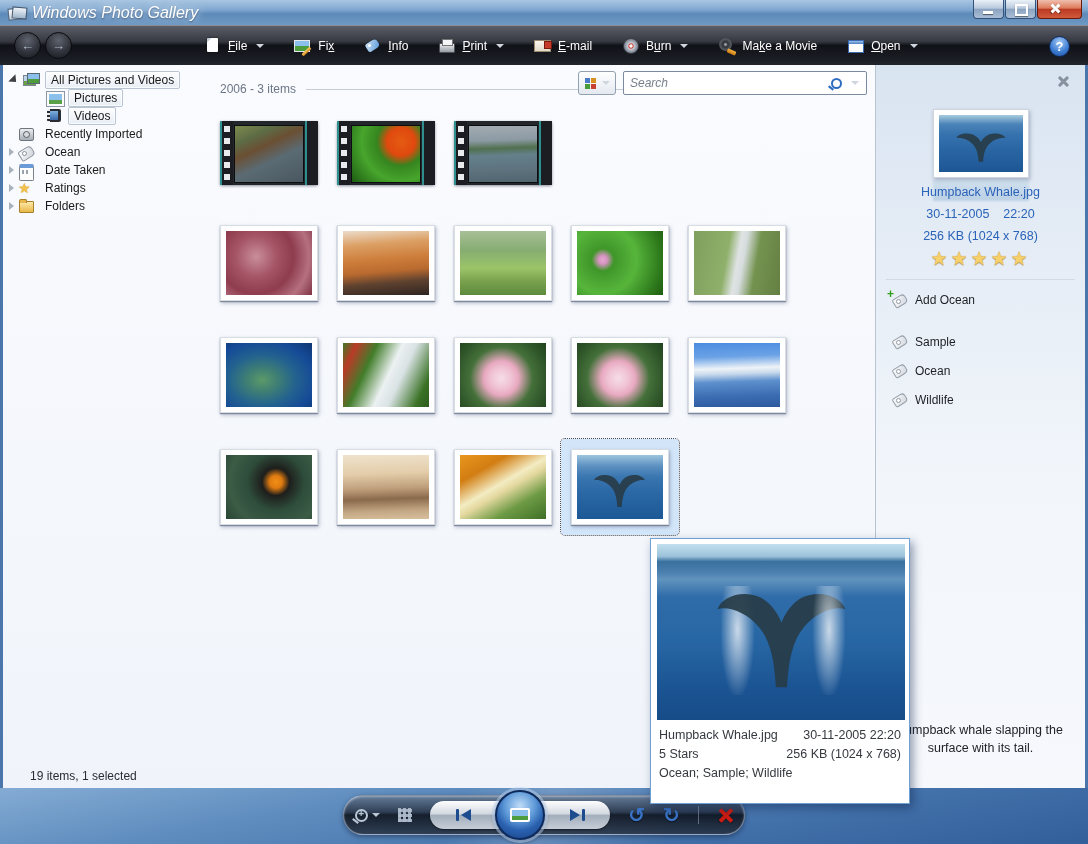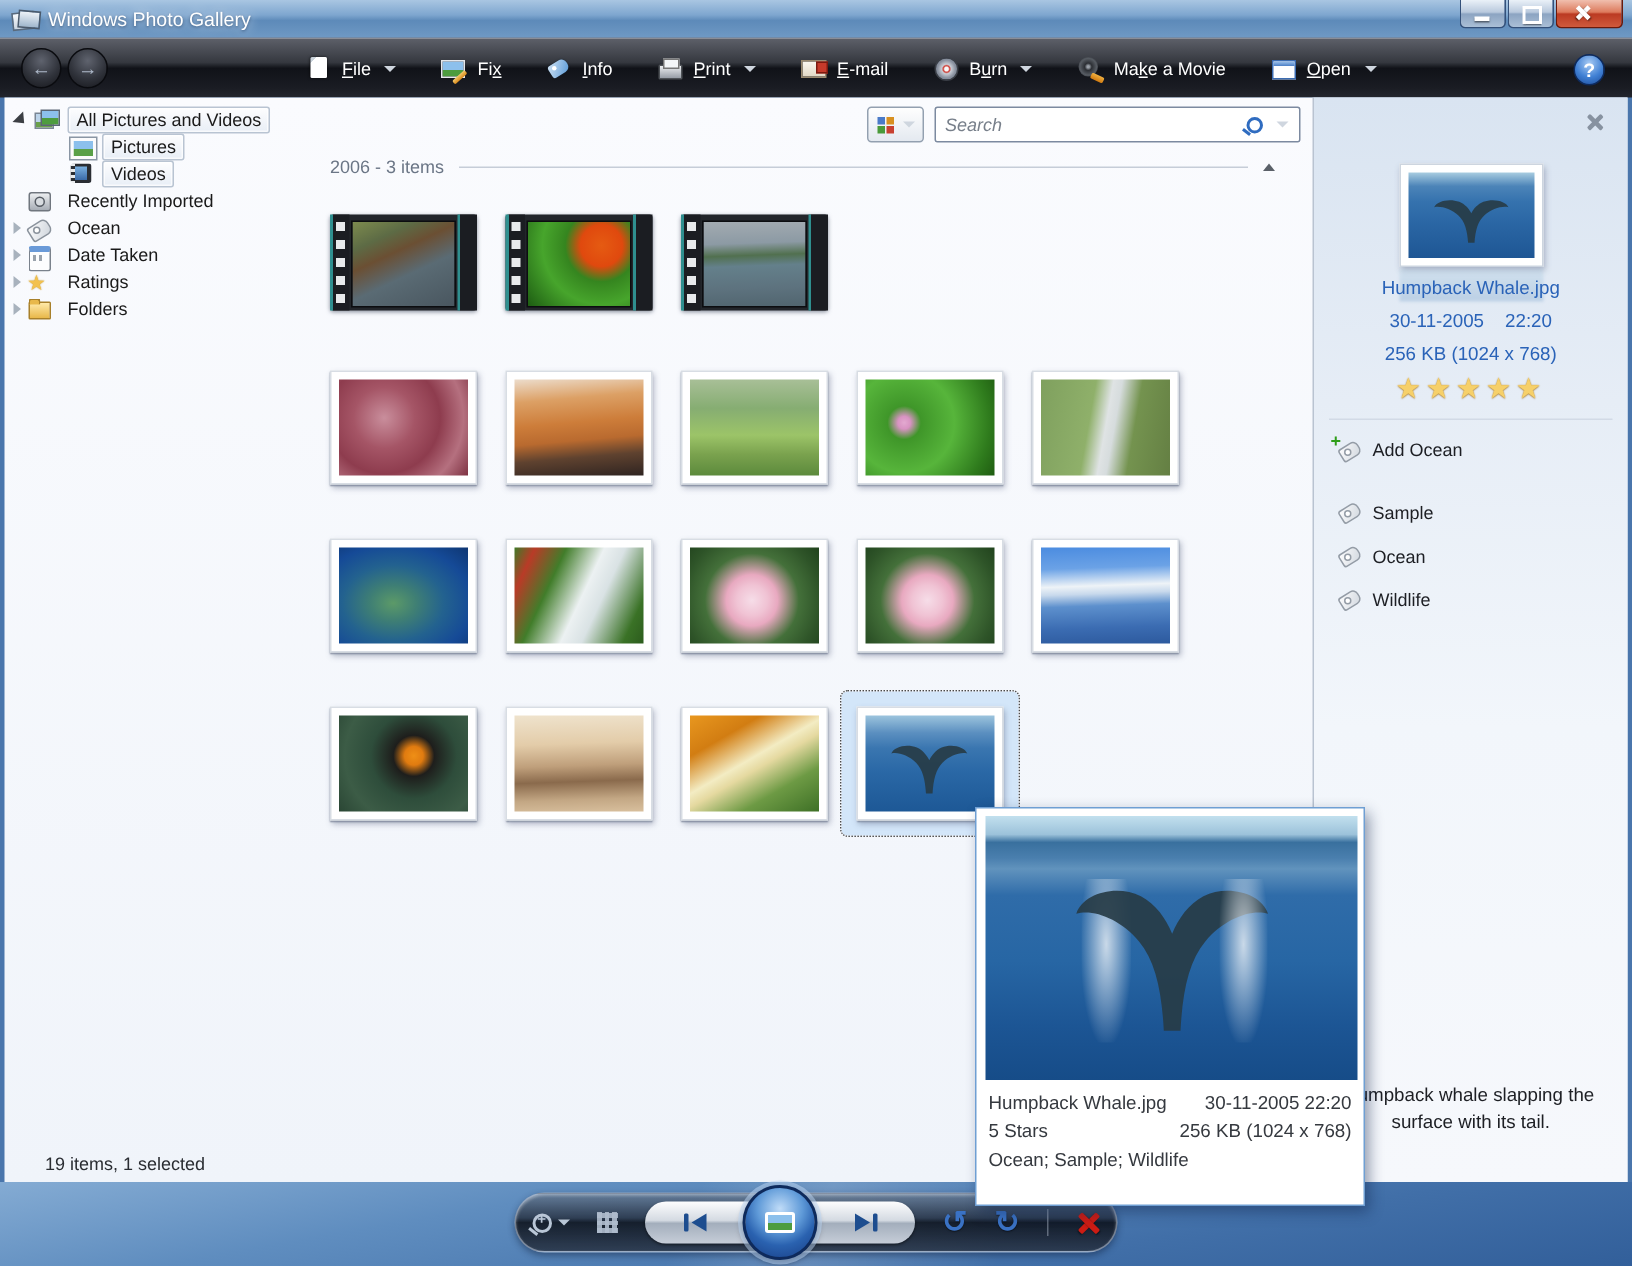--- a/index.html
+++ b/index.html
@@ -7,21 +7,21 @@
        font-family:"Liberation Sans",sans-serif;background:#4a76ac;}
   .window{position:absolute;inset:0;}
 
   
   .titlebar{position:absolute;left:0;top:0;width:100%;height:25px;
     background:linear-gradient(180deg,#a9c6e2 0%,#7ea6cf 40%,#5d8ab9 55%,#6f99c4 100%);
     display:flex;align-items:center;padding-left:8px;box-sizing:border-box;}
   .app-icon{width:18px;height:14px;margin-right:6px;position:relative;}
   .app-icon:before{content:"";position:absolute;left:0;top:2px;width:13px;height:10px;background:linear-gradient(#f8fafc,#c9d4e0);border:1px solid #5a6a7c;transform:rotate(-6deg);}
   .app-icon:after{content:"";position:absolute;left:4px;top:1px;width:13px;height:10px;background:linear-gradient(#eef3f8,#9fb6cc);border:1px solid #4a5a6c;transform:rotate(5deg);}
-  .title-text{color:#fff;font-size:13px;text-shadow:0 0 8px rgba(255,255,255,.9),0 1px 2px rgba(10,40,80,.7);}
+  .title-text{color:#fff;font-size:16px;text-shadow:0 0 8px rgba(255,255,255,.9),0 1px 2px rgba(10,40,80,.7);font-style:italic;}
   .winbtns{position:absolute;right:6px;top:0;display:flex;}
   .winbtn{width:29px;height:18px;border:1px solid #34517a;border-top:none;border-radius:0 0 4px 4px;
     background:linear-gradient(#eaf1f8,#b9c9dd 45%,#8ca4c2 52%,#aabfd6);position:relative;margin-left:1px;}
   .winbtn.close{width:43px;background:linear-gradient(#f0bfae,#dd7a5c 45%,#bb3a22 52%,#d05a3c);border-color:#6a1a0c;}
   .glyph-min:before{content:"";position:absolute;left:9px;bottom:4px;width:10px;height:3px;background:#fff;box-shadow:0 1px 1px rgba(0,0,0,.5);}
   .glyph-restore:before{content:"";position:absolute;left:9px;top:4px;width:9px;height:8px;border:2px solid #fff;box-shadow:0 1px 1px rgba(0,0,0,.4);}
   .glyph-close:before,.glyph-close:after{content:"";position:absolute;left:16px;top:3px;width:3px;height:11px;background:#fff;box-shadow:0 1px 1px rgba(0,0,0,.5);}
   .glyph-close:before{transform:rotate(45deg);}
   .glyph-close:after{transform:rotate(-45deg);}
 
@@ -97,21 +97,21 @@
      linear-gradient(#d89020,#d89020) 6px 0/5px 5px no-repeat,
      linear-gradient(#4a9a3a,#4a9a3a) 0 6px/5px 5px no-repeat,
      linear-gradient(#c84030,#c84030) 6px 6px/5px 5px no-repeat;}
   .search-box{position:absolute;left:428px;top:6px;width:242px;height:22px;border:1px solid #7c8aa0;border-radius:2px;background:#fff;display:flex;align-items:center;}
   .search-input{flex:1;border:none;outline:none;font-size:12px;font-style:italic;color:#555;padding:0 6px;font-family:"Liberation Sans",sans-serif;background:transparent;}
   .search-input::placeholder{font-style:italic;color:#777f8a;}
   .mag{width:7px;height:7px;border:2px solid #2f6cc0;border-radius:50%;position:relative;margin-right:7px;}
   .mag:after{content:"";position:absolute;left:-5px;top:7px;width:6px;height:2px;background:#2f6cc0;transform:rotate(38deg);}
   .search-caret{margin-right:7px;}
 
-  .groups{padding-top:38px;}
+  .groups{padding-top:16px;}
   .group{margin-top:0;}
   .group + .group{margin-top:40px;}
   .group-header{display:flex;align-items:center;margin:0 28px 0 25px;height:16px;}
   .group-title{font-size:12px;color:#6b7686;white-space:nowrap;}
   .group-line{flex:1;height:1px;background:#c6cdd8;margin:0 10px;}
   .collapse-arrow{width:0;height:0;border-left:4px solid transparent;border-right:4px solid transparent;border-bottom:5px solid #5a6068;}
   .group-items{display:flex;flex-wrap:wrap;width:588px;margin:22px 0 0 25px;row-gap:36px;}
   .group:first-child .group-items{margin-top:24px;}
 
   .cell{width:98px;margin-right:19px;position:relative;}

